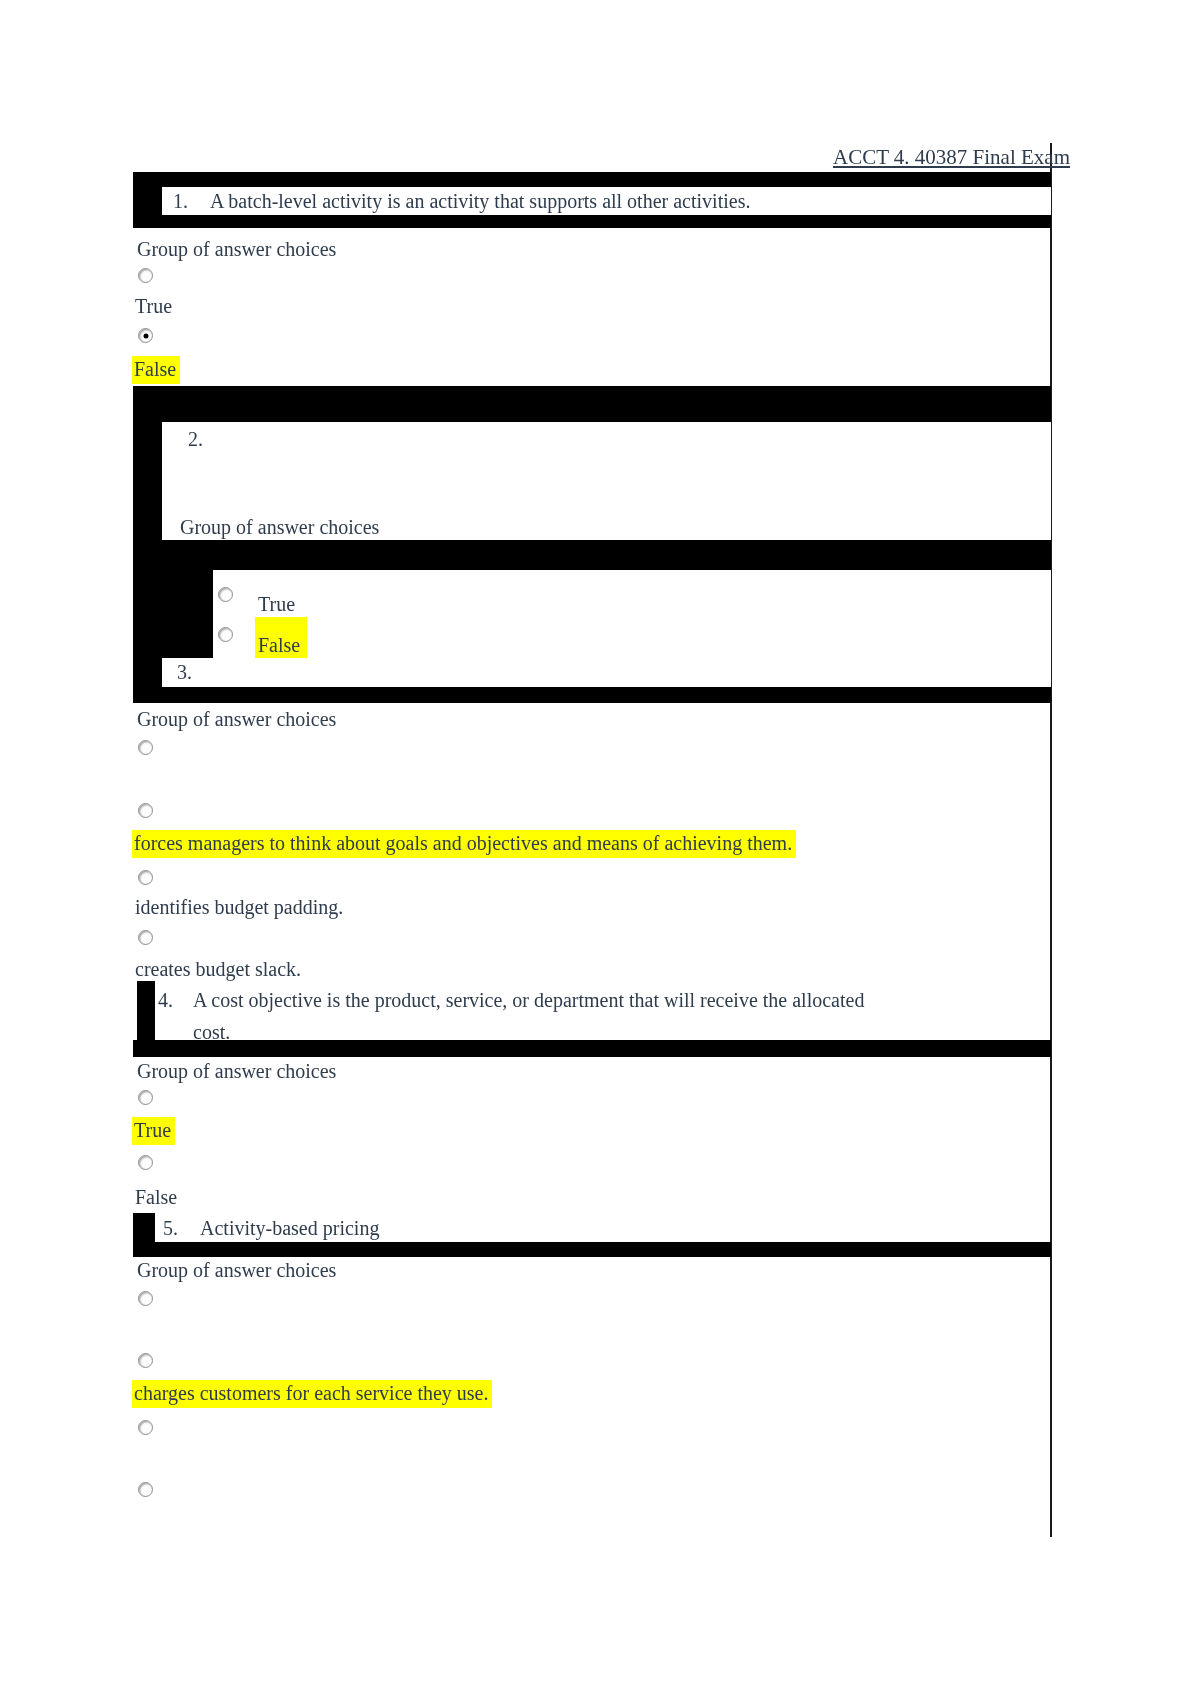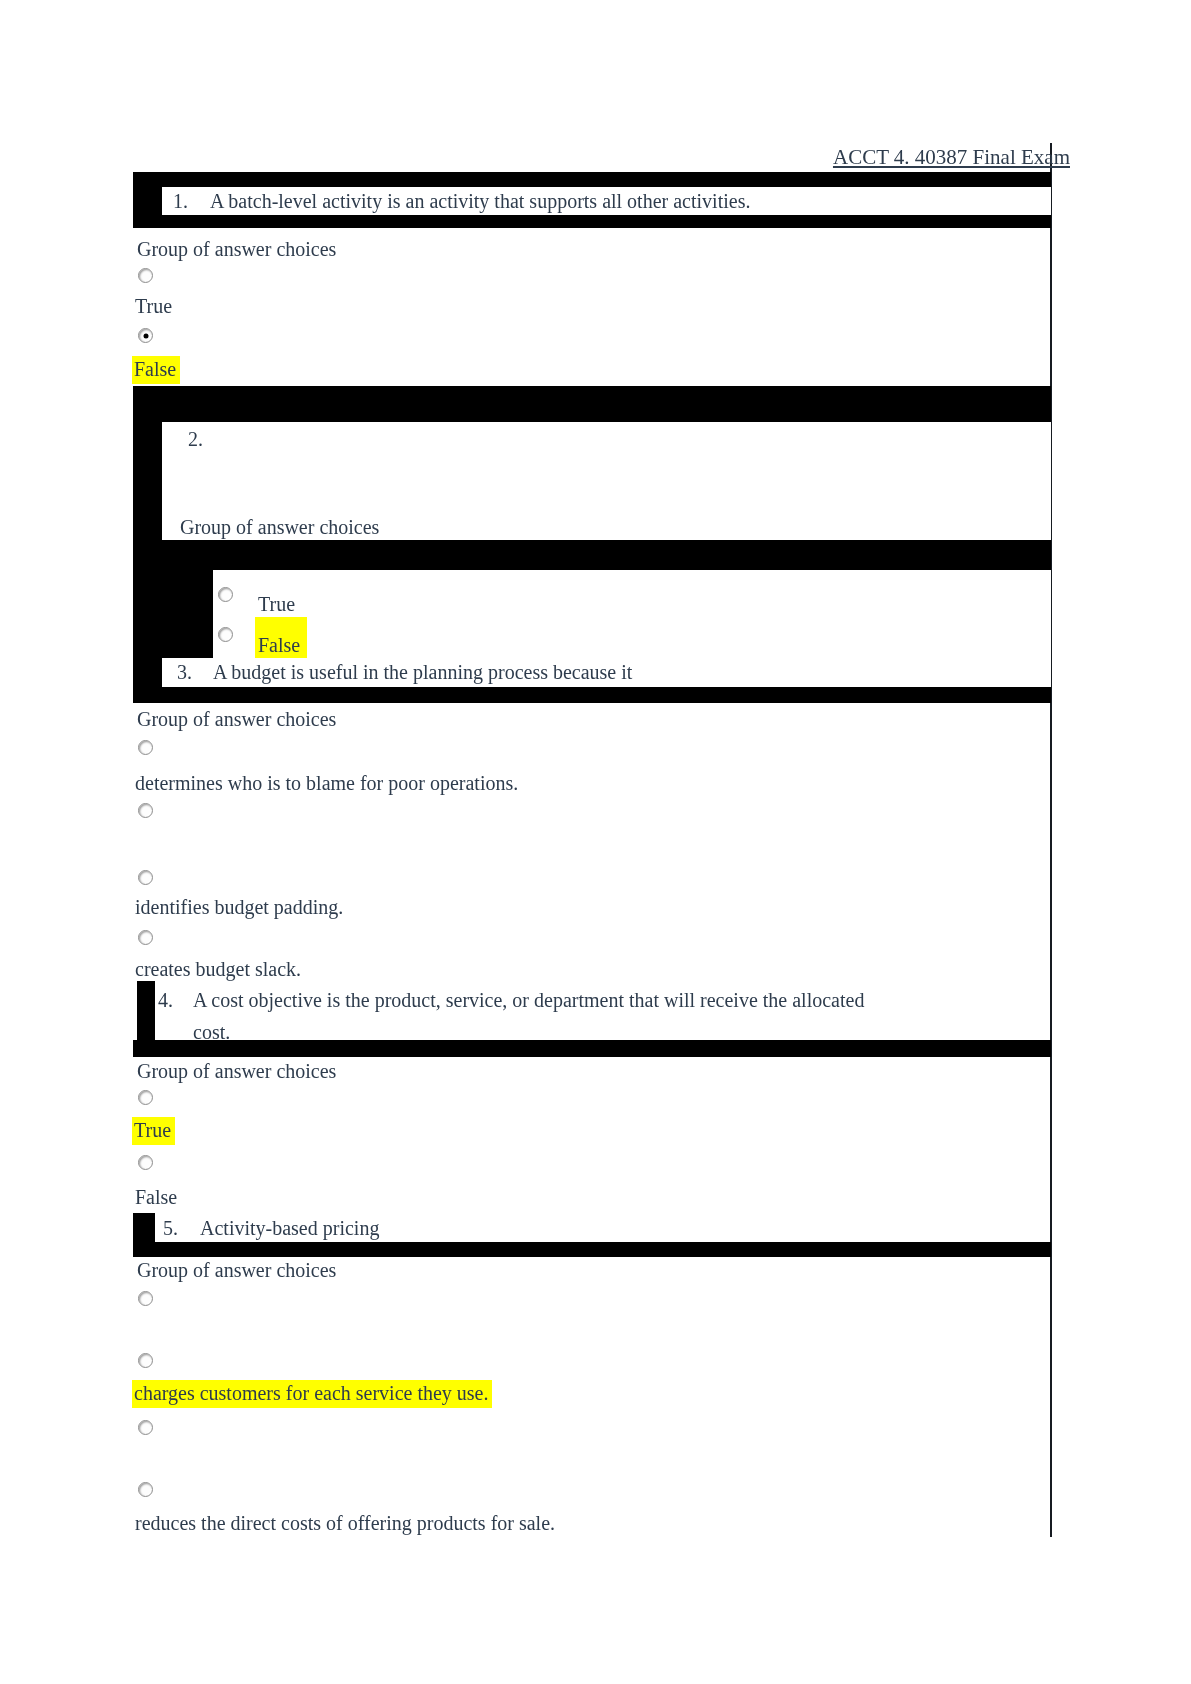--- a/index.html
+++ b/index.html
@@ -60,28 +60,27 @@
     <span class="abs" style="left:45px;top:23px;font-size:20px;white-space:nowrap;">True</span>
     <div class="radio" style="left:5px;top:57px;"></div>
     <div class="abs hlblock" style="left:42px;top:47px;width:52px;height:41px;">
       <span>False</span>
     </div>
   </div>
 
   <div class="wbox" style="left:162px;top:658px;width:889px;height:29px;">
     <div class="qline" style="padding-left:15px;padding-top:2px;line-height:25px;">
       <span class="qnum" style="width:36px;">3.</span>
-      <span class="nowrap">A budget is useful in the planning process because it</span>
     </div>
   </div>
 
   <div class="t" style="left:137px;top:708px;">Group of answer choices</div>
   <div class="radio" style="left:138px;top:740px;"></div>
-  <span class="t" style="left:135px;top:772px;">determines who is to blame for poor operations.</span>
   <div class="radio" style="left:138px;top:803px;"></div>
+  <span class="t hl" style="left:132px;top:830px;">forces managers to think about goals and objectives and means of achieving them.</span>
   <div class="radio" style="left:138px;top:870px;"></div>
   <span class="t" style="left:135px;top:896px;">identifies budget padding.</span>
   <div class="radio" style="left:138px;top:930px;"></div>
   <span class="t" style="left:135px;top:958px;">creates budget slack.</span>
 
   <div class="bar" style="left:137px;top:981px;width:18px;height:59px;"></div>
   <div class="qline abs" style="left:158px;top:984px;line-height:32px;">
     <span class="qnum" style="width:35px;">4.</span>
     <span class="prewrap" style="width:820px;">A cost objective is the product, service, or department that will receive the allocated
 cost.</span>
@@ -98,15 +97,14 @@
     <span class="qnum" style="width:37px;">5.</span>
     <span class="nowrap">Activity-based pricing</span>
   </div>
   <div class="bar" style="left:133px;top:1242px;width:918px;height:15px;"></div>
   <div class="t" style="left:137px;top:1259px;">Group of answer choices</div>
   <div class="radio" style="left:138px;top:1291px;"></div>
   <div class="radio" style="left:138px;top:1353px;"></div>
   <span class="t hl" style="left:132px;top:1380px;">charges customers for each service they use.</span>
   <div class="radio" style="left:138px;top:1420px;"></div>
   <div class="radio" style="left:138px;top:1482px;"></div>
-  <span class="t" style="left:135px;top:1512px;">reduces the direct costs of offering products for sale.</span>
 
 </div>
 
 </body></html>

